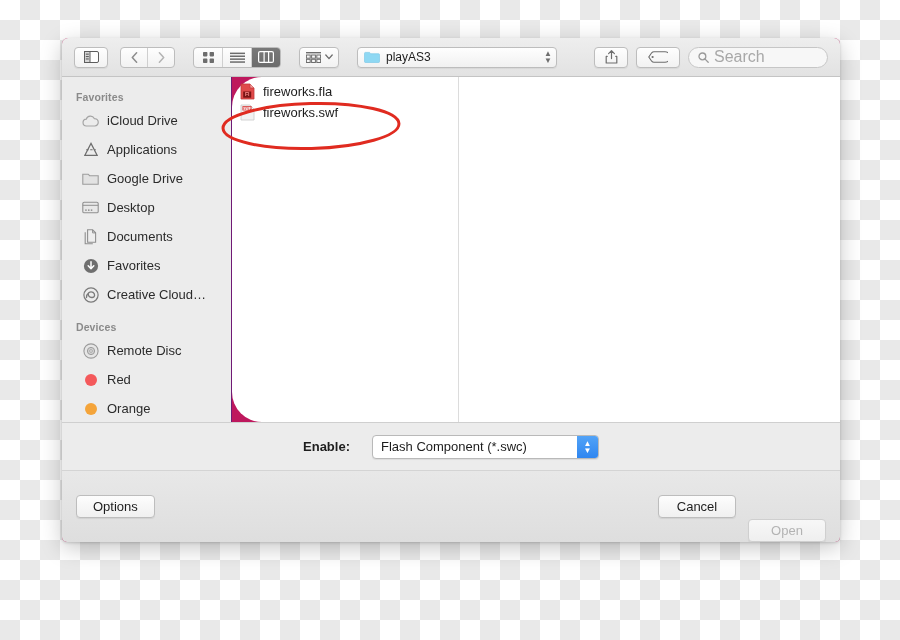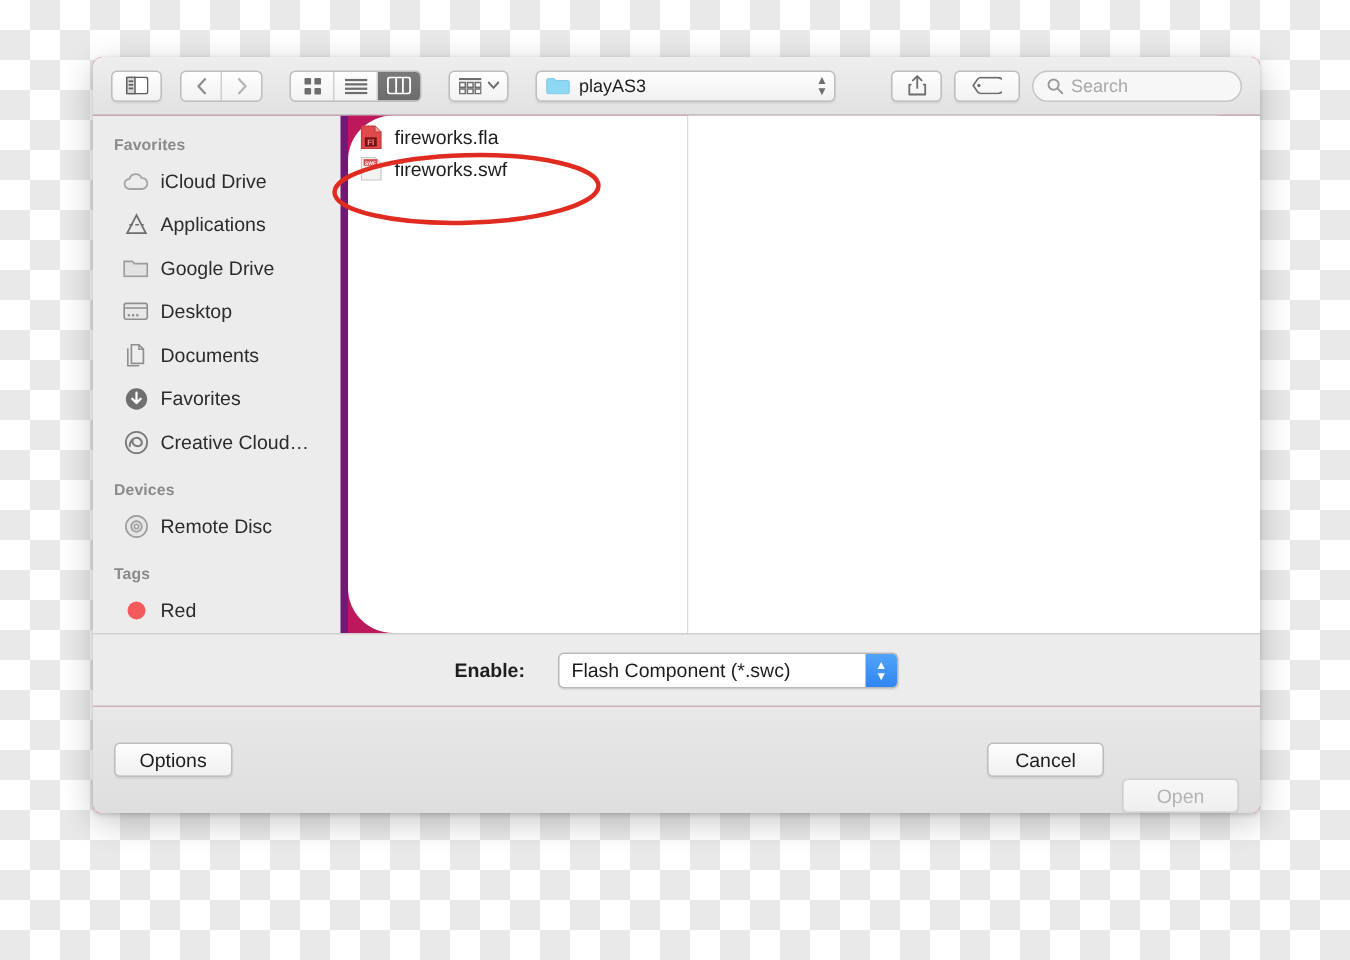--- a/index.html
+++ b/index.html
@@ -91,30 +91,30 @@
 
   .searchfield {
     height: 21px; width: 140px;
     border: 1px solid #c6c6c6;
     border-radius: 11px;
     background: #f7f7f7;
     display: flex; align-items: center;
     gap: 5px; padding: 0 9px;
     box-sizing: border-box;
   }
-  .searchfield .ph { font-size: 12px; color: #a8a8a8; }
+  .searchfield .ph { font-size: 16px; color: #a8a8a8; }
 
   
   .body { flex: 1; display: flex; min-height: 0; }
 
   .sidebar {
     width: 170px;
     flex: 0 0 170px;
     background: #ececec;
-    border-right: 5px solid #701a75;
+    border-right: 1px solid #701a75;
     padding-top: 8px;
     overflow: hidden;
     box-sizing: border-box;
   }
   .sb-head {
     font-size: 10.5px; font-weight: bold; color: #8a8a8a;
     padding: 6px 0 3px 14px; letter-spacing: 0.1px;
   }
   .sb-item {
     height: 29px;
@@ -379,21 +379,20 @@
         <span class="sb-ico">
           <svg width="16" height="16" viewBox="0 0 16 16">
             <circle cx="8" cy="8" r="7.1" fill="#e6e6e6" stroke="#9b9b9b" stroke-width="1.1"></circle>
             <circle cx="8" cy="8" r="3.6" fill="#d2d2d2" stroke="#9b9b9b" stroke-width="1"></circle>
             <circle cx="8" cy="8" r="1.3" fill="#fff" stroke="#9b9b9b" stroke-width="0.9"></circle>
           </svg>
         </span>
         <span>Remote Disc</span>
       </div>
 
-      <div class="sb-head" style="padding-top:12px">Tags</div>
 
       <div class="sb-item">
         <span class="sb-ico">
           <span class="dot" style="background:#f4595b"></span>
         </span>
         <span>Red</span>
       </div>
 
       <div class="sb-item">
         <span class="sb-ico">

